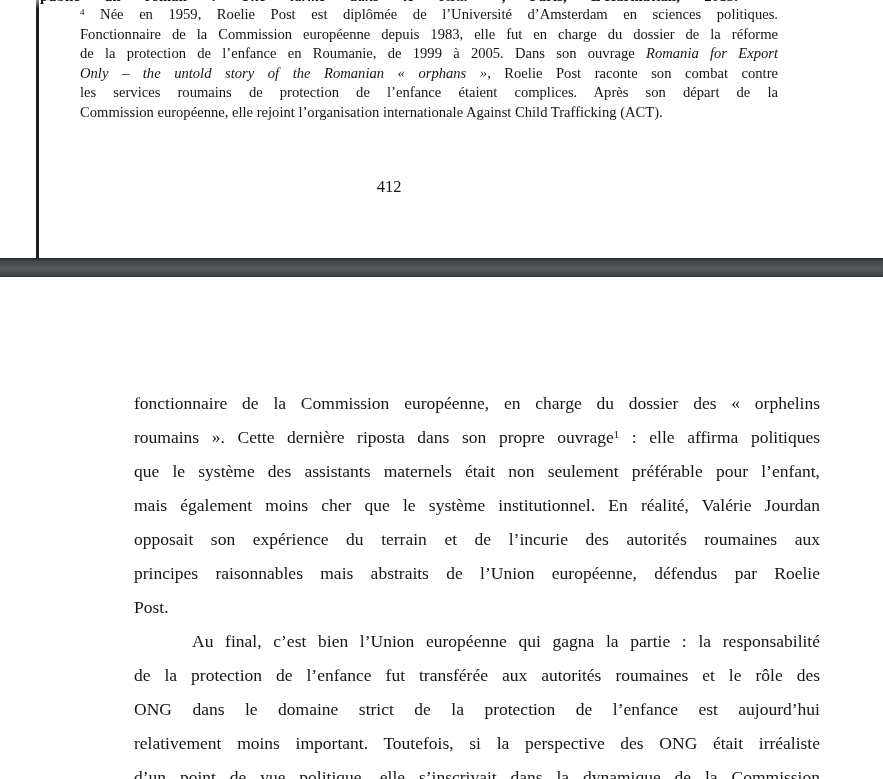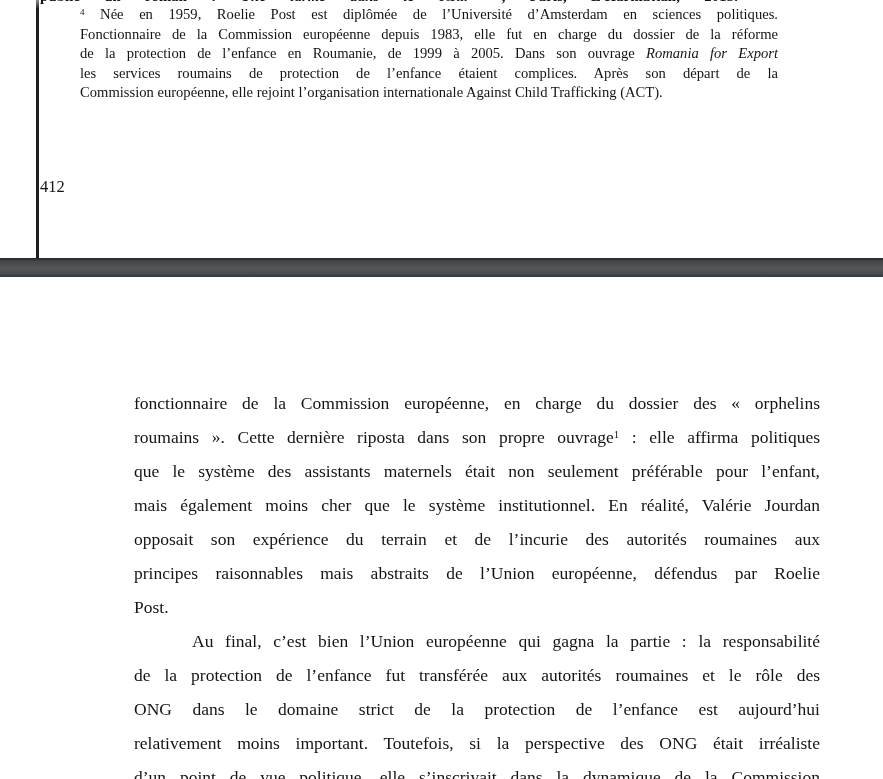--- a/index.html
+++ b/index.html
@@ -19,21 +19,21 @@
     margin-top:-12px;font-size:14.6px;line-height:17px;
     text-align:justify;text-align-last:justify;white-space:nowrap;
     font-weight:bold;letter-spacing:0.2px;
   }
   #footnote{
     position:absolute;left:40px;top:5px;width:698px;
     font-size:14.6px;line-height:19.5px;padding-left:40px;
   }
   #pagenum{
     position:absolute;left:40px;top:177px;width:698px;
-    font-size:16.5px;
+    text-align:center;font-size:16.5px;
   }
   
   #edge-line{
     position:absolute;left:36px;top:0;width:3px;height:258px;
     background:linear-gradient(180deg,#8a8d90 0px,var(--edge-line,#1e1e1e) 9px,var(--edge-line,#1e1e1e) 100%);
   }
 
   
   #page-gap{
     position:absolute;left:0;top:258px;width:883px;height:19px;
@@ -67,20 +67,21 @@
   <div id="page1">
     <div id="top-clip">
       <div class="clipinner">
           <div class="tline"><span>publié un roman : </span><span class="it">Une larme dans le cœur</span><span> », Paris, L’Harmattan, 2013.</span></div>
         </div>
     </div>
     <div id="footnote">
         <div class="tline"><span class="sup">4</span><span> Née en 1959, Roelie Post est diplômée de l’Université d’Amsterdam en sciences politiques.</span></div>
         <div class="tline"><span>Fonctionnaire de la Commission européenne depuis 1983, elle fut en charge du dossier de la réforme</span></div>
         <div class="tline"><span>de la protection de l’enfance en Roumanie, de 1999 à 2005. Dans son ouvrage </span><span class="it">Romania for Export</span></div>
+        <div class="tline"><span class="it">Only – the untold story of the Romanian « orphans »</span><span>, Roelie Post raconte son combat contre</span></div>
         <div class="tline"><span>les services roumains de protection de l’enfance étaient complices. Après son départ de la</span></div>
         <div class="tline last"><span>Commission européenne, elle rejoint l’organisation internationale Against Child Trafficking (ACT).</span></div>
       </div>
     <div id="pagenum">412</div>
     <div id="edge-line"></div>
   </div>
 
   <div id="page-gap"></div>
 
   <div id="page2">

